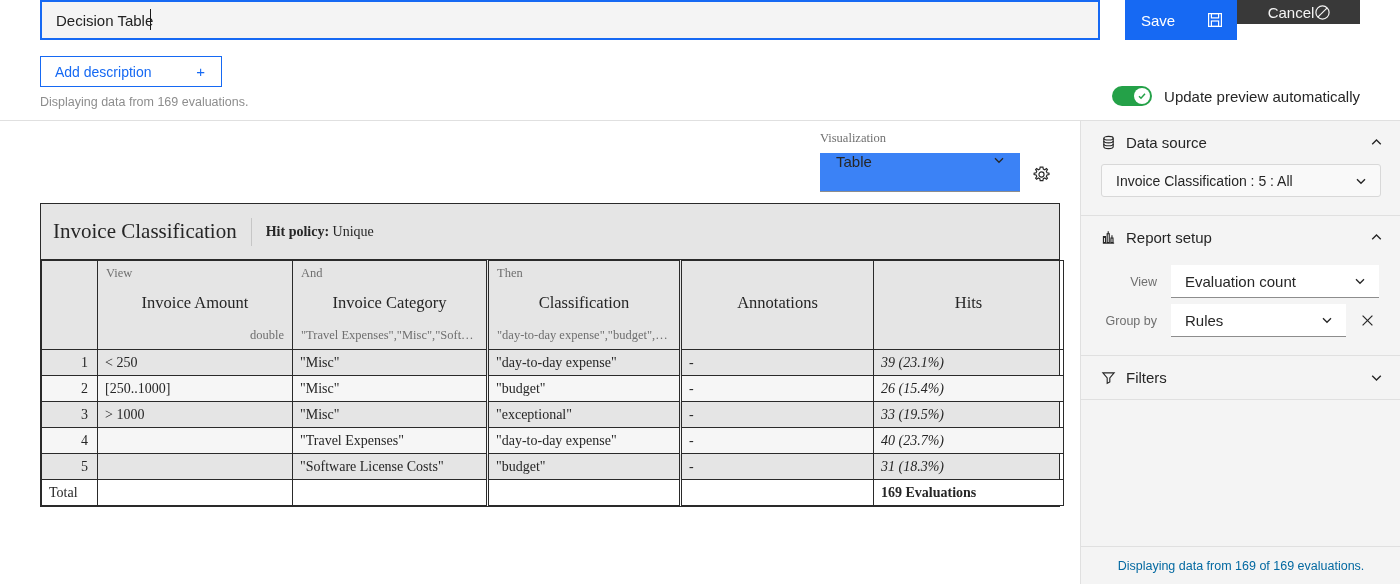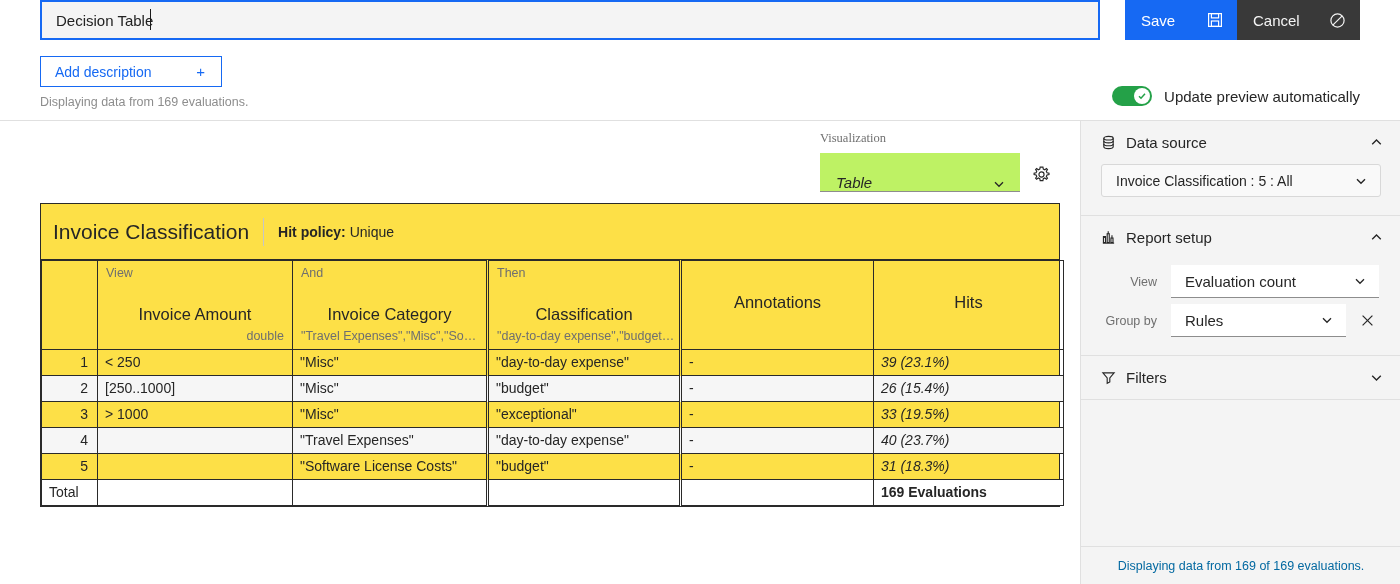--- a/index.html
+++ b/index.html
@@ -25,23 +25,23 @@
     position: absolute; left: 150px; top: 9px; width: 1px; height: 21px;
     background: #1a1a1a;
   }
   .btn-save {
     position: absolute; left: 1125px; top: 0; width: 112px; height: 40px;
     background: #1669f3; color: #ffffff; border: none; cursor: pointer;
     display: flex; align-items: center; justify-content: space-between;
     padding: 0 14px 0 16px; font-size: 15px;
   }
   .btn-cancel {
-    position: absolute; left: 1237px; top: 0; width: 123px; height: 40px;
+    position: absolute; left: 1237px; top: 0; width: 123px; height: 24px;
     background: #393939; color: #f4f4f4; border: none; cursor: pointer;
-    display: flex; align-items: center; justify-content: space-between;
+    display: flex; align-items: center; justify-content: center;
     padding: 0 14px 0 16px; font-size: 15px;
   }
   .btn-icon { display: inline-flex; align-items: center; }
 
   
   .btn-add-desc {
     position: absolute; left: 40px; top: 56px; width: 182px; height: 31px;
     background: #ffffff; border: 1px solid #1669f3; color: #1669f3;
     font-size: 14px; cursor: pointer; text-align: left;
     display: flex; align-items: center; justify-content: space-between;
@@ -71,37 +71,38 @@
   
   .hdiv {
     position: absolute; left: 0; top: 120px; width: 1400px; height: 1px;
     background: #e0e0e0;
   }
 
   
   .viz-block { position: absolute; left: 820px; top: 131px; }
   .viz-label { font-size: 12.5px; color: #6f6f6f; margin-bottom: 7px; font-family: Liberation Serif, serif; }
   .viz-select {
-    width: 200px; height: 39px; background: #bef264;
+    width: 200px; height: 39px; background: #3b82f6;
     border: none; border-bottom: 1px solid #8d8d8d;
-    display: flex; align-items: flex-end; justify-content: space-between;
-    padding: 0 14px 0 16px; cursor: pointer; font-size: 15px; color: #262626; font-style: italic;
+    display: flex; align-items: flex-start; justify-content: space-between;
+    padding: 0 14px 0 16px; cursor: pointer; font-size: 15px; color: #262626;
   }
   .gear-btn {
     position: absolute; left: 1029px; top: 162px;
     width: 24px; height: 24px; cursor: pointer;
     display: flex; align-items: center; justify-content: center;
   }
 
   
   .dt {
     position: absolute; left: 40px; top: 203px;
     width: 1020px;
     border: 1px solid #2a2a2a;
-    background: #fde047;
+    background: #e5e5e5;
+    font-family: Liberation Serif, serif;
   }
   .dt-head {
     height: 56px; display: flex; align-items: center; padding-left: 12px;
     border-bottom: 1px solid #2a2a2a;
   }
   .dt-name { font-size: 21px; color: #262626; padding-right: 14px; }
   .dt-sep { width: 1px; height: 28px; background: #c6c6c6; margin-right: 14px; }
   .dt-hit { font-size: 14px; color: #262626; }
   .dt-hit b { font-weight: bold; }
 
@@ -117,21 +118,21 @@
   .col-annot { width: 193px; }
   .col-hits  { width: 190px; }
 
   thead td { height: 88px; position: relative; }
   .hdr-inner { position: relative; height: 88px; padding: 6px 8px; }
   .hdr-kind {
     position: absolute; left: 8px; top: 5px;
     font-size: 12.5px; color: #6f6f6f;
   }
   .hdr-name {
-    position: absolute; left: 0; right: 0; top: 44px;
+    position: absolute; left: 0; right: 0; top: 32px;
     text-align: center; font-size: 16.5px; color: #262626;
   }
   .hdr-type {
     position: absolute; right: 8px; bottom: 6px;
     font-size: 12.5px; color: #6f6f6f; white-space: nowrap;
     overflow: hidden; text-overflow: ellipsis; max-width: 178px;
   }
   .hdr-type.left { left: 8px; right: auto; text-align: left; }
   .hdr-plain {
     position: absolute; left: 0; right: 0; top: 32px;

